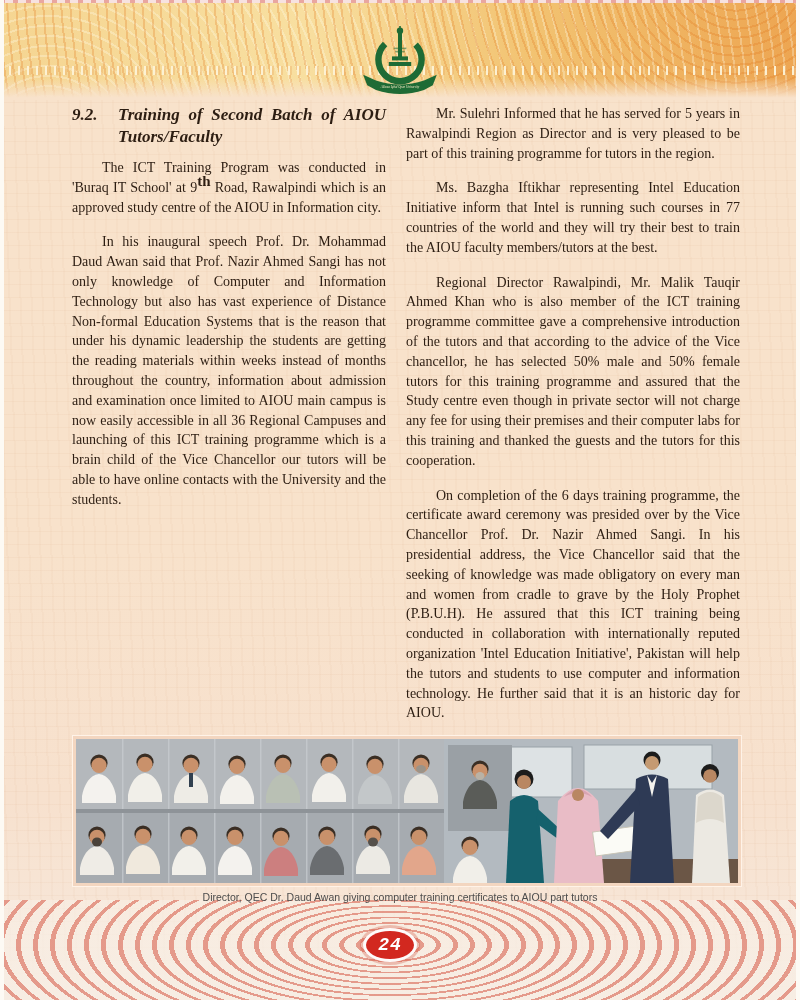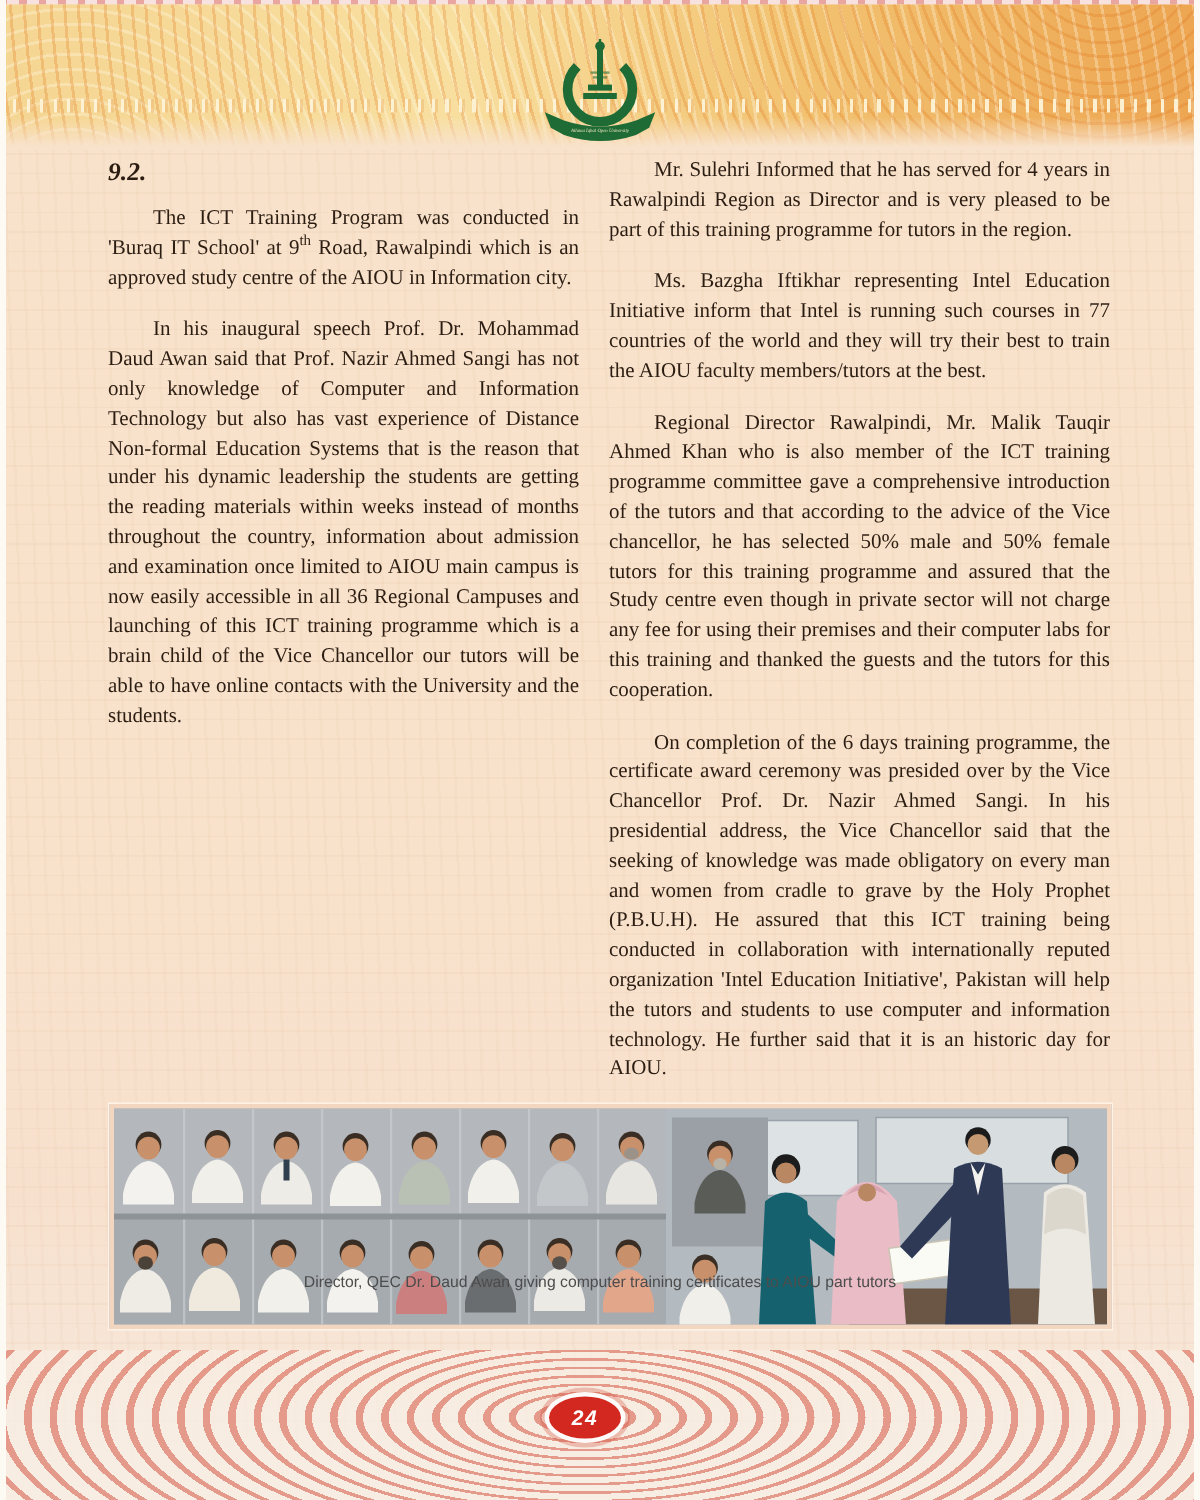--- a/index.html
+++ b/index.html
@@ -42,48 +42,48 @@
   .col-right{width:334px;}
   .heading{
     display:grid; grid-template-columns:46px 1fr;
     font-weight:bold; font-style:italic; font-size:17px; line-height:22px;
     margin:0 0 10px 0; text-align:justify;
   }
   .columns p{
     margin:0 0 15px 0; font-size:14px; line-height:19.8px;
     text-align:justify; text-indent:30px;
   }
-  .columns p sup{font-size:10px; line-height:0;}
+  .columns p sup{font-size:15px; line-height:0;font-weight:bold;}
 
   .photo-wrap{
     position:absolute; left:73px; top:736px; width:662px; height:144px;
     border:3px solid #f3d6c0; box-shadow:0 0 0 1px #fff3e8;
     background:#a9afb5;
   }
   .caption{
-    position:absolute; left:0; top:849px; width:800px; text-align:center;
+    position:absolute; left:0; top:891px; width:800px; text-align:center;
     font-family:"Liberation Sans", sans-serif; font-size:10.5px; color:#4c4c4c;
     z-index:3;
   }
   .ripples{
     position:absolute; left:0; top:900px; width:800px; height:100px;
     background:
       repeating-radial-gradient(ellipse 390px 130px at 390px 45px,
         rgba(210,72,52,0) 0 12px, rgba(210,72,52,.50) 12px 17px),
       linear-gradient(rgba(249,240,231,.55), #f7ede3);
   }
   .page-badge{
     position:absolute; left:366px; top:931px; width:48px; height:28px;
     background:#d2281f; border-radius:50%;
     box-shadow:0 0 0 3px rgba(255,255,255,.95), 0 0 0 6px rgba(210,72,52,.30);
     display:flex; align-items:center; justify-content:center; z-index:4;
   }
   .page-badge span{
-    color:#fff; font-family:Liberation Sans, sans-serif;
-    font-weight:bold; font-style:italic; font-size:14px; letter-spacing:1px;
+    color:#fff; font-family:Liberation Mono, monospace;
+    font-weight:bold; font-style:italic; font-size:18px; letter-spacing:1px;
   }
 </style>
 </head>
 <body>
 
 <div class="page">
   <div class="top-edge"></div>
   <div class="top-band">
     <div class="dots"></div>
     <div class="fade"></div>
@@ -103,26 +103,27 @@
       <path d="M30,68 L14,61 L19,74 L30,80 Z"></path>
       <path d="M90,68 L106,61 L101,74 L90,80 Z"></path>
     </g>
     <text x="60" y="77.5" text-anchor="middle" font-size="4" font-style="italic" fill="#f0e6c2">Allama Iqbal Open University</text>
   </svg>
 
   <div class="columns">
     <div class="col-left">
       <h2 class="heading">
         <span>9.2.</span>
+        <span>Training of Second Batch of AIOU Tutors/Faculty</span>
       </h2>
       <p><span>The ICT Training Program was conducted in 'Buraq IT School' at 9</span><sup>th</sup><span> Road, Rawalpindi which is an approved study centre of the AIOU in Information city.</span></p>
       <p>In his inaugural speech Prof. Dr. Mohammad Daud Awan said that Prof. Nazir Ahmed Sangi has not only knowledge of Computer and Information Technology but also has vast experience of Distance Non-formal Education Systems that is the reason that under his dynamic leadership the students are getting the reading materials within weeks instead of months throughout the country, information about admission and examination once limited to AIOU main campus is now easily accessible in all 36 Regional Campuses and launching of this ICT training programme which is a brain child of the Vice Chancellor our tutors will be able to have online contacts with the University and the students.</p>
     </div>
     <div class="col-right">
-      <p>Mr. Sulehri Informed that he has served for 4 years in Rawalpindi Region as Director and is very pleased to be part of this training programme for tutors in the region.</p>
+      <p>Mr. Sulehri Informed that he has served for 5 years in Rawalpindi Region as Director and is very pleased to be part of this training programme for tutors in the region.</p>
       <p>Ms. Bazgha Iftikhar representing Intel Education Initiative inform that Intel is running such courses in 77 countries of the world and they will try their best to train the AIOU faculty members/tutors at the best.</p>
       <p>Regional Director Rawalpindi, Mr. Malik Tauqir Ahmed Khan who is also member of the ICT training programme committee gave a comprehensive introduction of the tutors and that according to the advice of the Vice chancellor, he has selected 50% male and 50% female tutors for this training programme and assured that the Study centre even though in private sector will not charge any fee for using their premises and their computer labs for this training and thanked the guests and the tutors for this cooperation.</p>
       <p>On completion of the 6 days training programme, the certificate award ceremony was presided over by the Vice Chancellor Prof. Dr. Nazir Ahmed Sangi. In his presidential address, the Vice Chancellor said that the seeking of knowledge was made obligatory on every man and women from cradle to grave by the Holy Prophet (P.B.U.H). He assured that this ICT training being conducted in collaboration with internationally reputed organization 'Intel Education Initiative', Pakistan will help the tutors and students to use computer and information technology. He further said that it is an historic day for AIOU.</p>
     </div>
   </div>
 
   <div class="photo-wrap">
     <svg width="662" height="144" viewBox="0 0 662 144">
       <defs>
         <g id="man">

